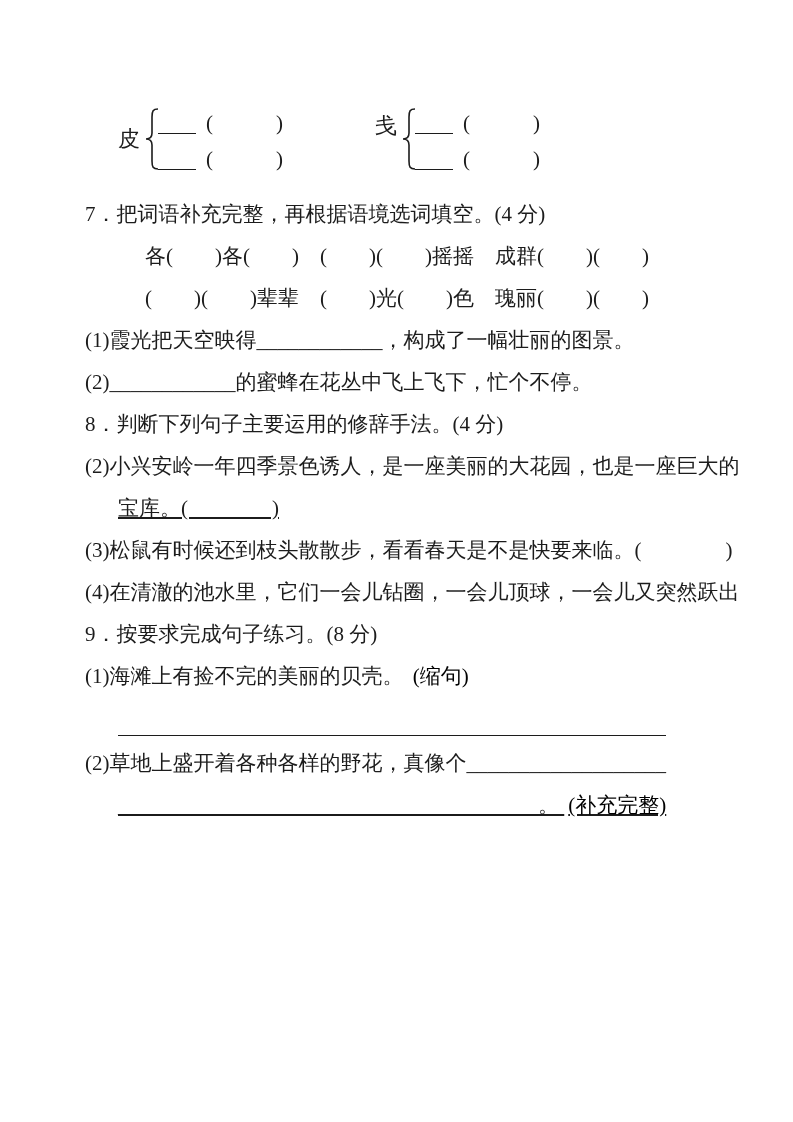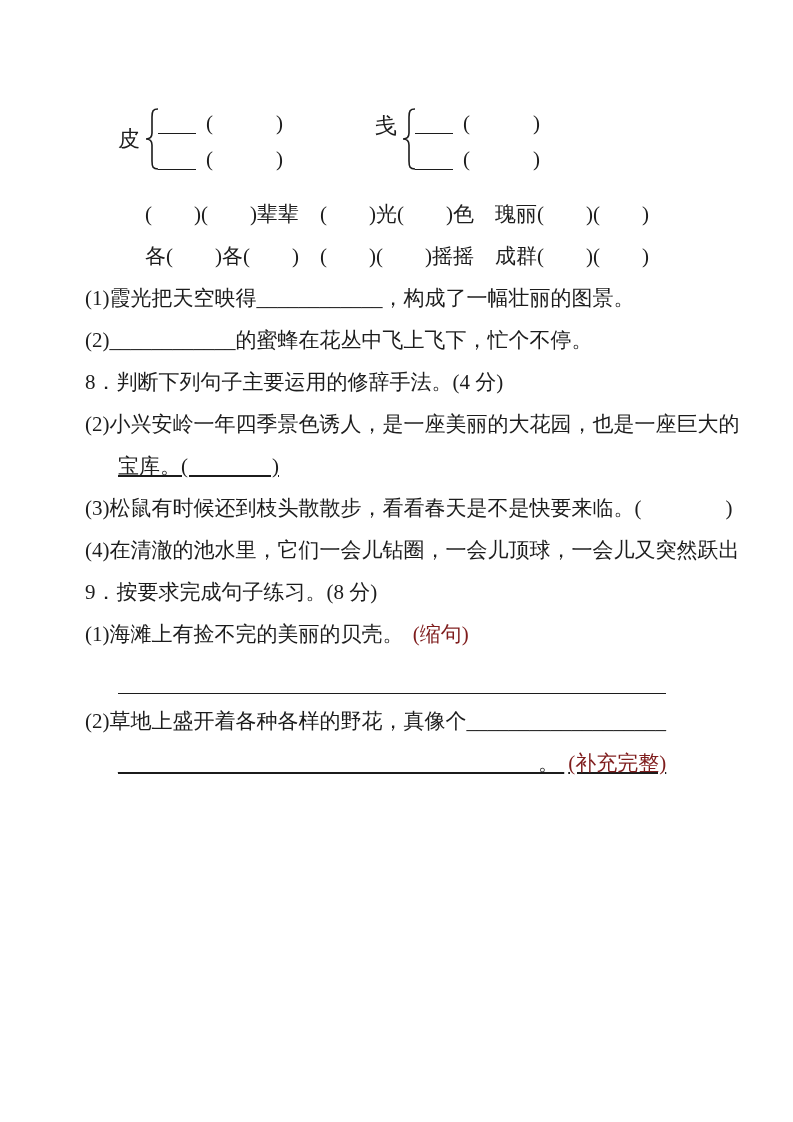--- a/index.html
+++ b/index.html
@@ -12,21 +12,21 @@
     font-family:"Liberation Serif","DejaVu Serif",serif;
     font-size:21px;
     box-sizing:border-box;
     padding:97px 40px 0 85px;
     overflow:hidden;
   }
   .line{line-height:42px;white-space:nowrap;}
   .indent-a{padding-left:40px;}   
   .indent-b{padding-left:60px;}   
   .cont{padding-left:33px;text-decoration:underline;}       
-  .kai{color:#7f1d1d;margin-left:4px;}
+  .kai{color:#000000;margin-left:4px;}
 
   
   .diagrams{display:flex;gap:92px;padding-left:33px;height:84px;align-items:center;margin-bottom:12px;}
   .diagram{display:flex;align-items:center;}
   .dchar{font-size:22px;margin-right:5px;line-height:1;}
   .dchar-high{align-self:flex-start;margin-top:8px;}
   .brace{display:block;}
   .drows{display:flex;flex-direction:column;gap:10px;margin-left:-1px;}
   .drow{display:flex;align-items:flex-end;height:26px;}
   .dblank{width:38px;border-bottom:1.5px solid #1c1c1c;height:100%;}
@@ -69,22 +69,23 @@
         </div>
         <div class="drow">
           <span class="dblank"></span>
           <span class="dparen">(　　　)</span>
         </div>
       </div>
     </div>
   </div>
 
 
+  <div class="line">7．把词语补充完整，再根据语境选词填空。(4 分)</div>
+  <div class="line indent-b">各(　　)各(　　)　(　　)(　　)摇摇　成群(　　)(　　)</div>
   <div class="line indent-b">(　　)(　　)辈辈　(　　)光(　　)色　瑰丽(　　)(　　)</div>
-  <div class="line indent-b">各(　　)各(　　)　(　　)(　　)摇摇　成群(　　)(　　)</div>
   <div class="line">(1)霞光把天空映得____________，构成了一幅壮丽的图景。</div>
   <div class="line">(2)____________的蜜蜂在花丛中飞上飞下，忙个不停。</div>
 
   <div class="line">8．判断下列句子主要运用的修辞手法。(4 分)</div>
   <div class="line">(2)小兴安岭一年四季景色诱人，是一座美丽的大花园，也是一座巨大的</div>
   <div class="line cont">宝库。(　　　　)</div>
   <div class="line">(3)松鼠有时候还到枝头散散步，看看春天是不是快要来临。(　　　　)</div>
   <div class="line">(4)在清澈的池水里，它们一会儿钻圈，一会儿顶球，一会儿又突然跃出</div>
 
   <div class="line">9．按要求完成句子练习。(8 分)</div>

